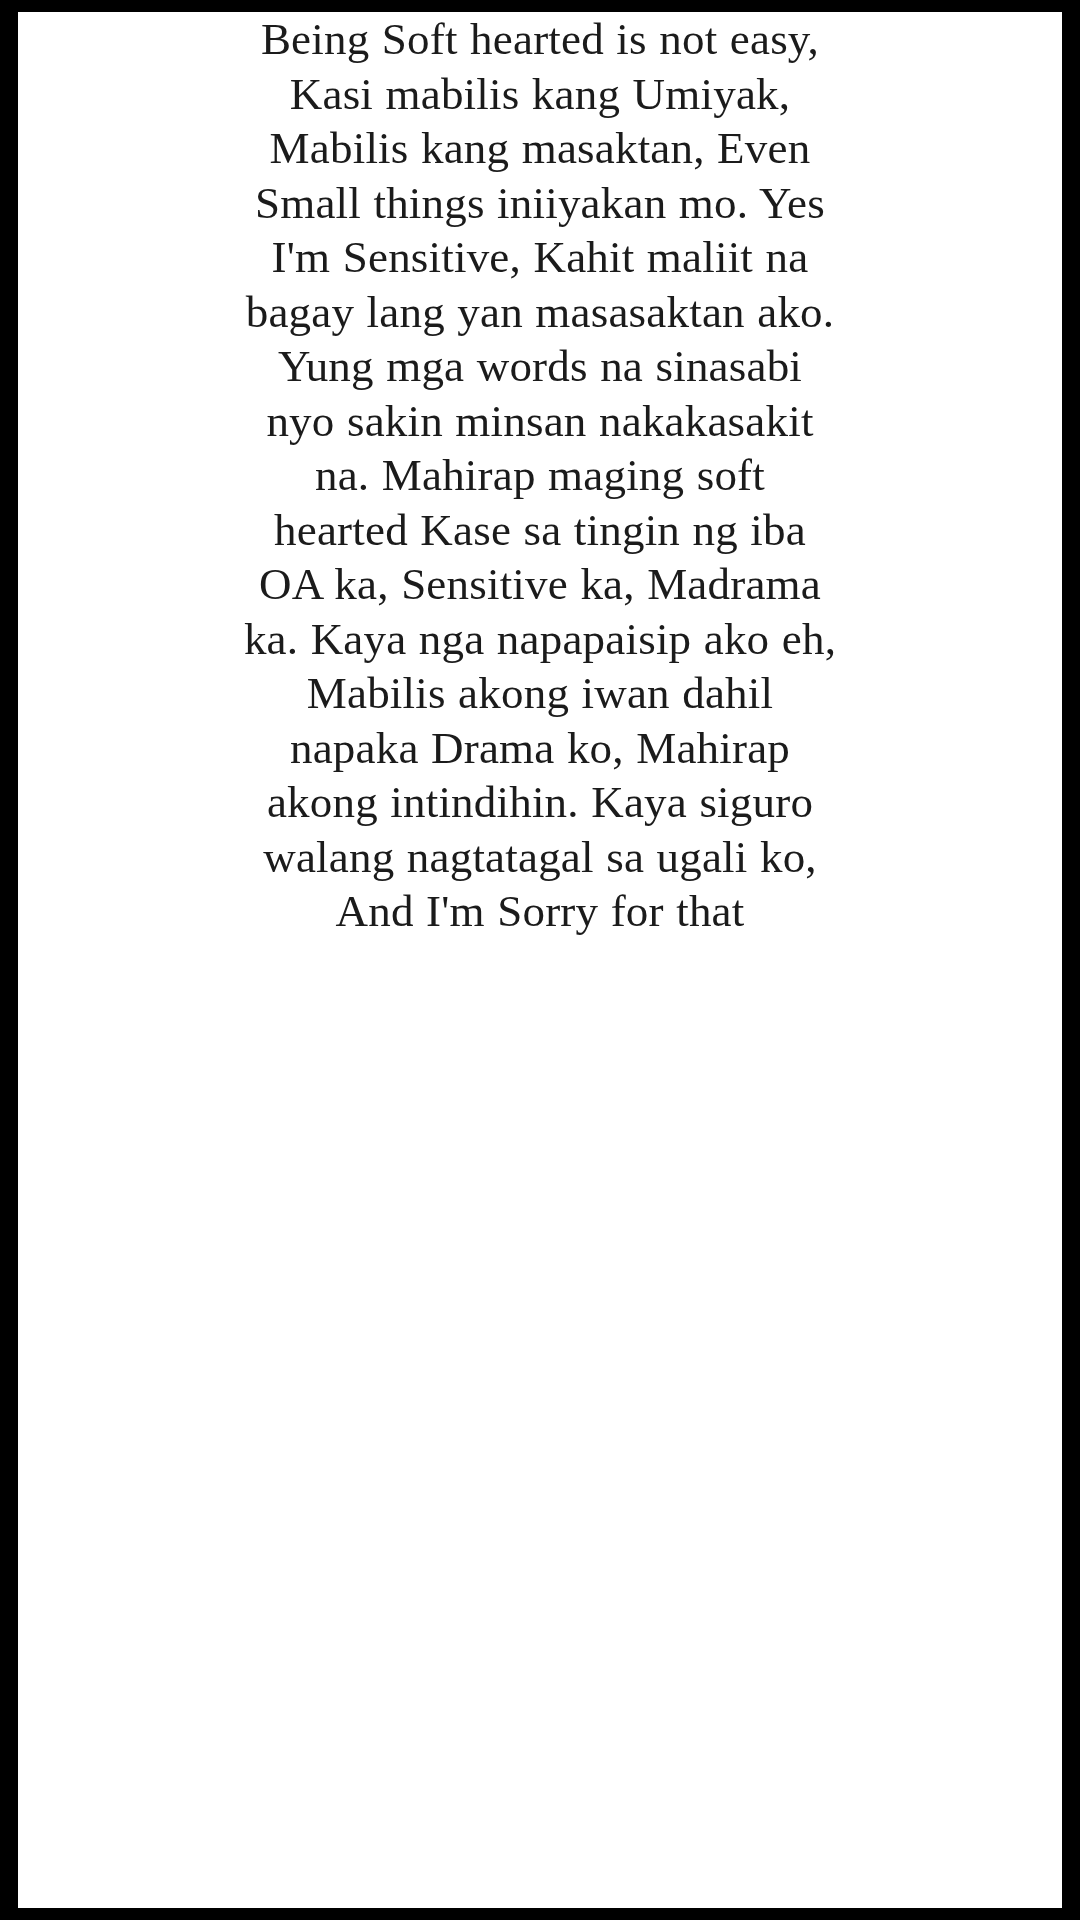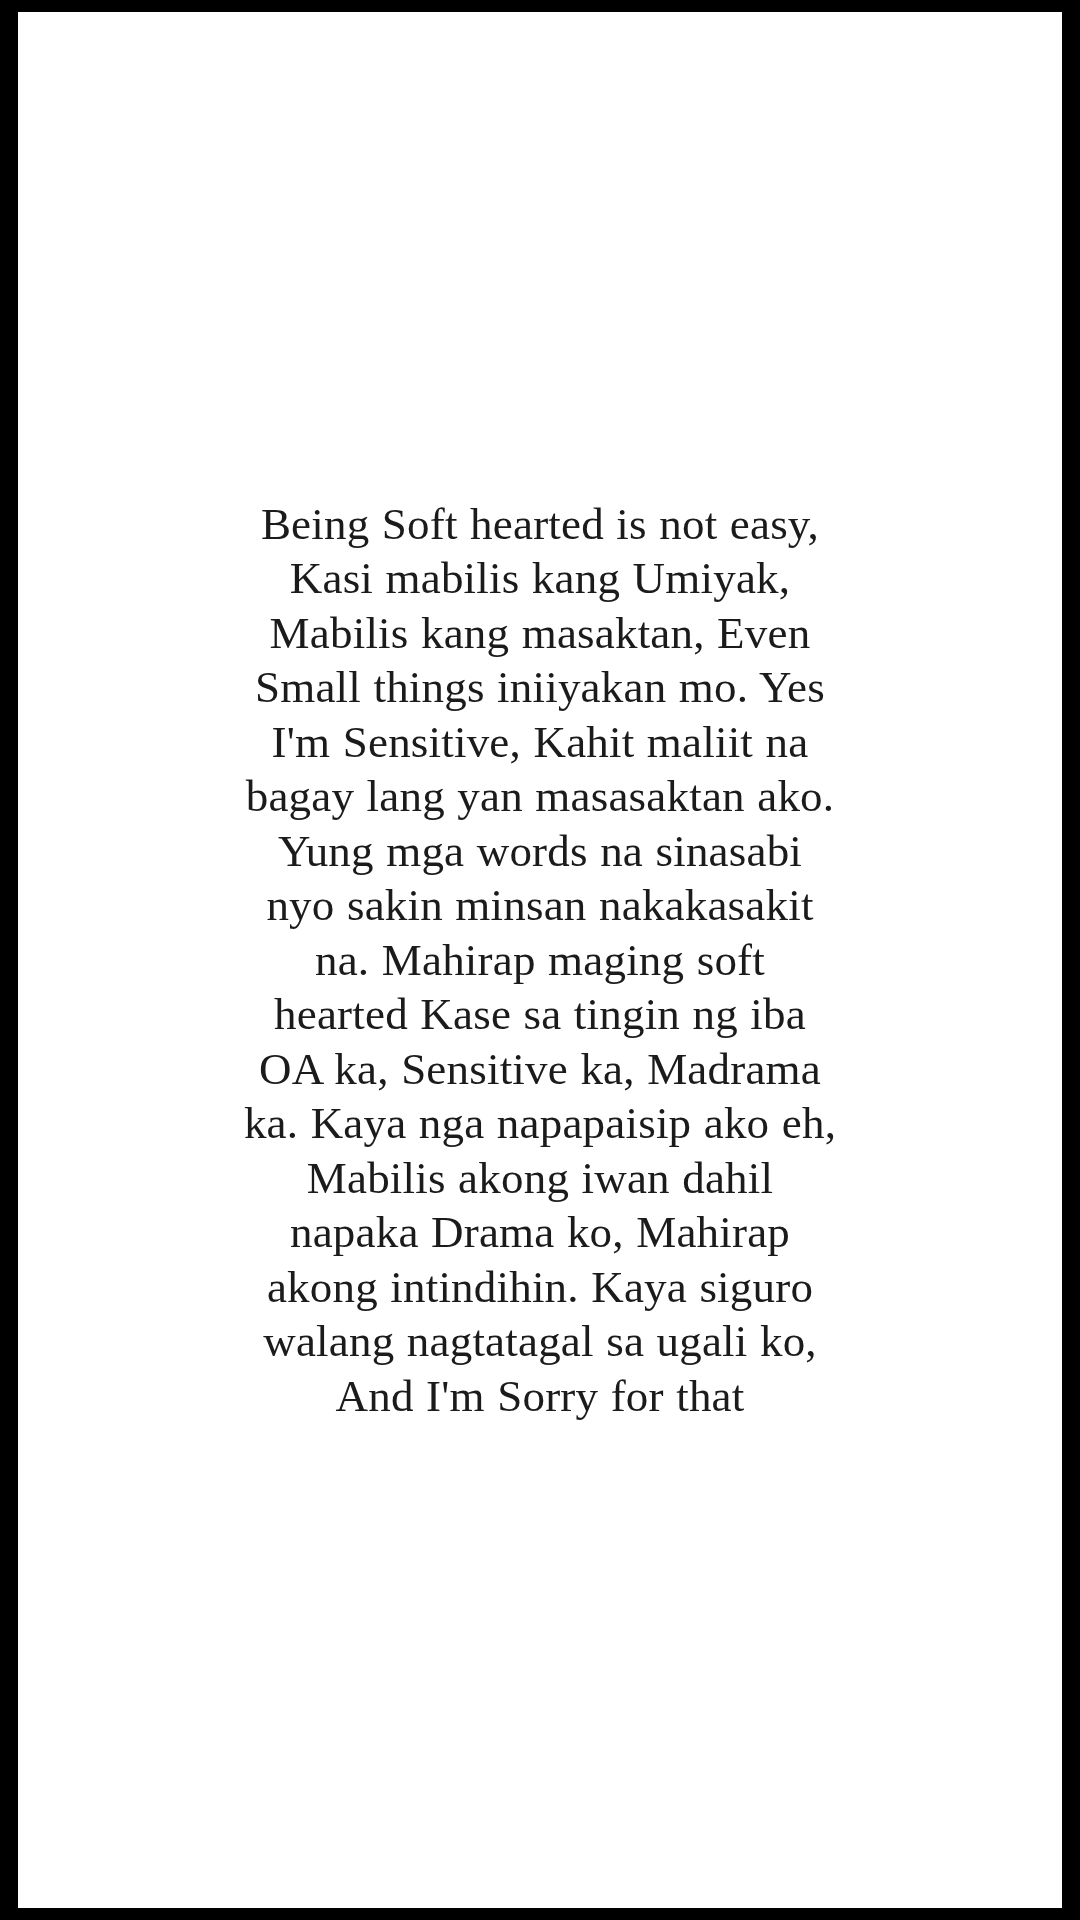--- a/index.html
+++ b/index.html
@@ -35,21 +35,21 @@
     box-sizing: border-box;
     overflow: hidden;
   }
   .quote-block {
     position: absolute;
     left: 0;
     top: 0;
     width: 100%;
     height: 100%;
     display: flex;
-    align-items: center;
+    align-items: flex-start;
     justify-content: center;
   }
   .quote-text {
     width: 700px;
     margin: 0;
     padding: 0;
     text-align: center;
     color: #1b1b1b;
     font-family: "Liberation Serif", serif;
     font-size: 45px;

